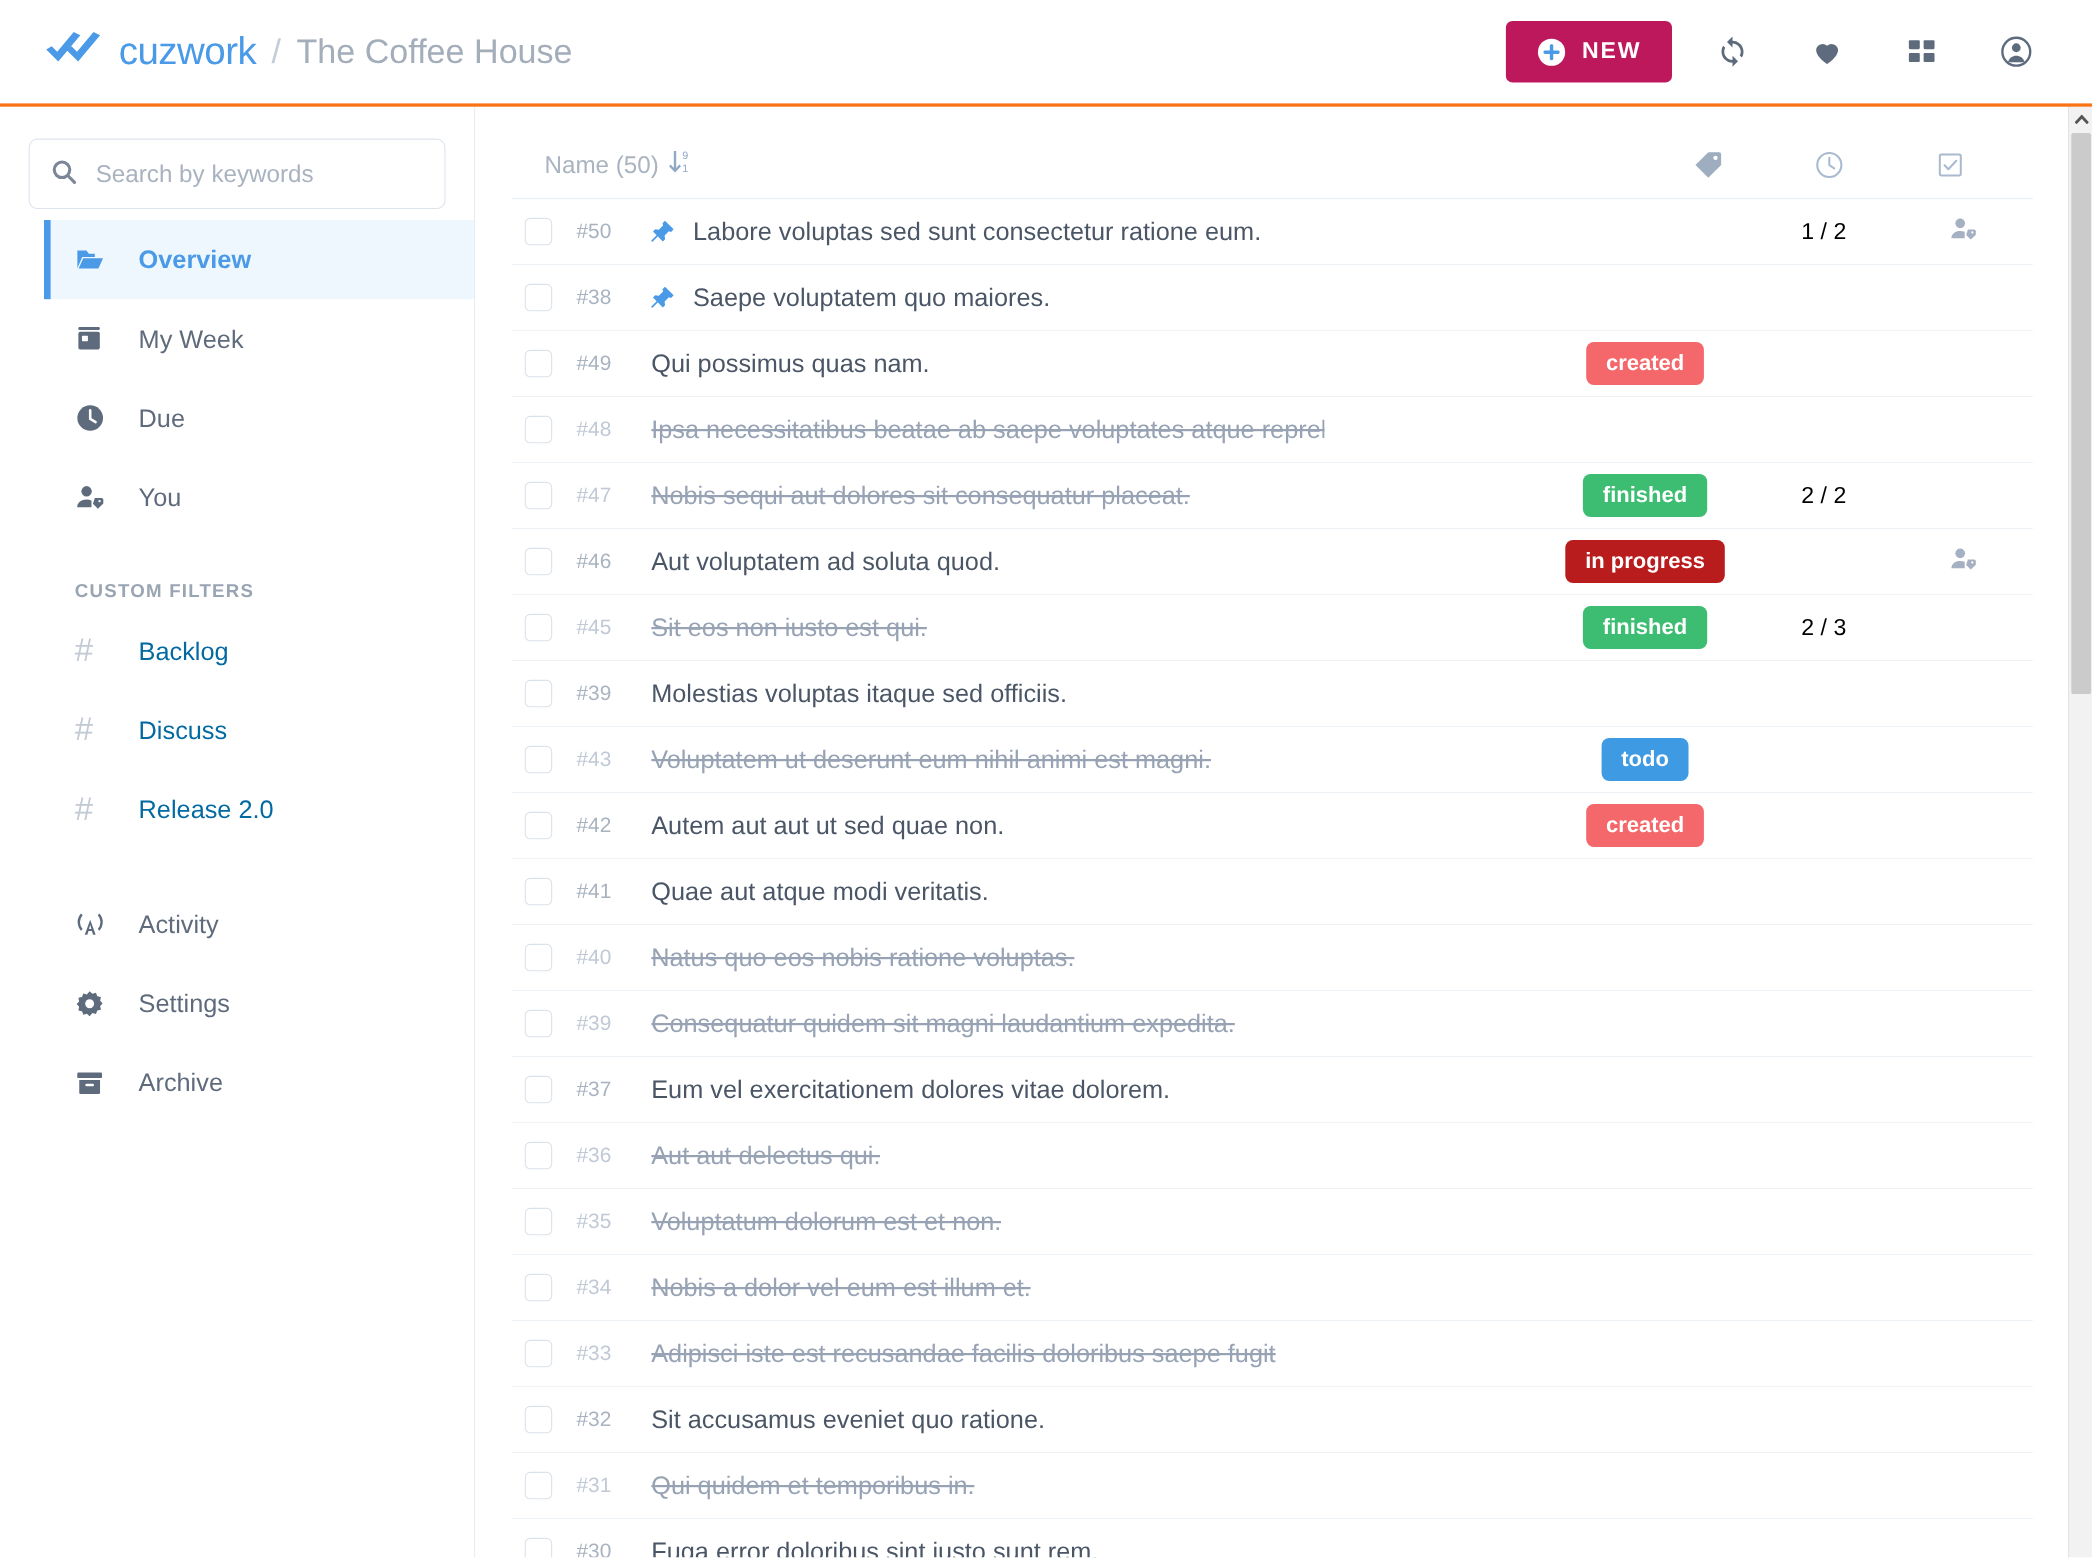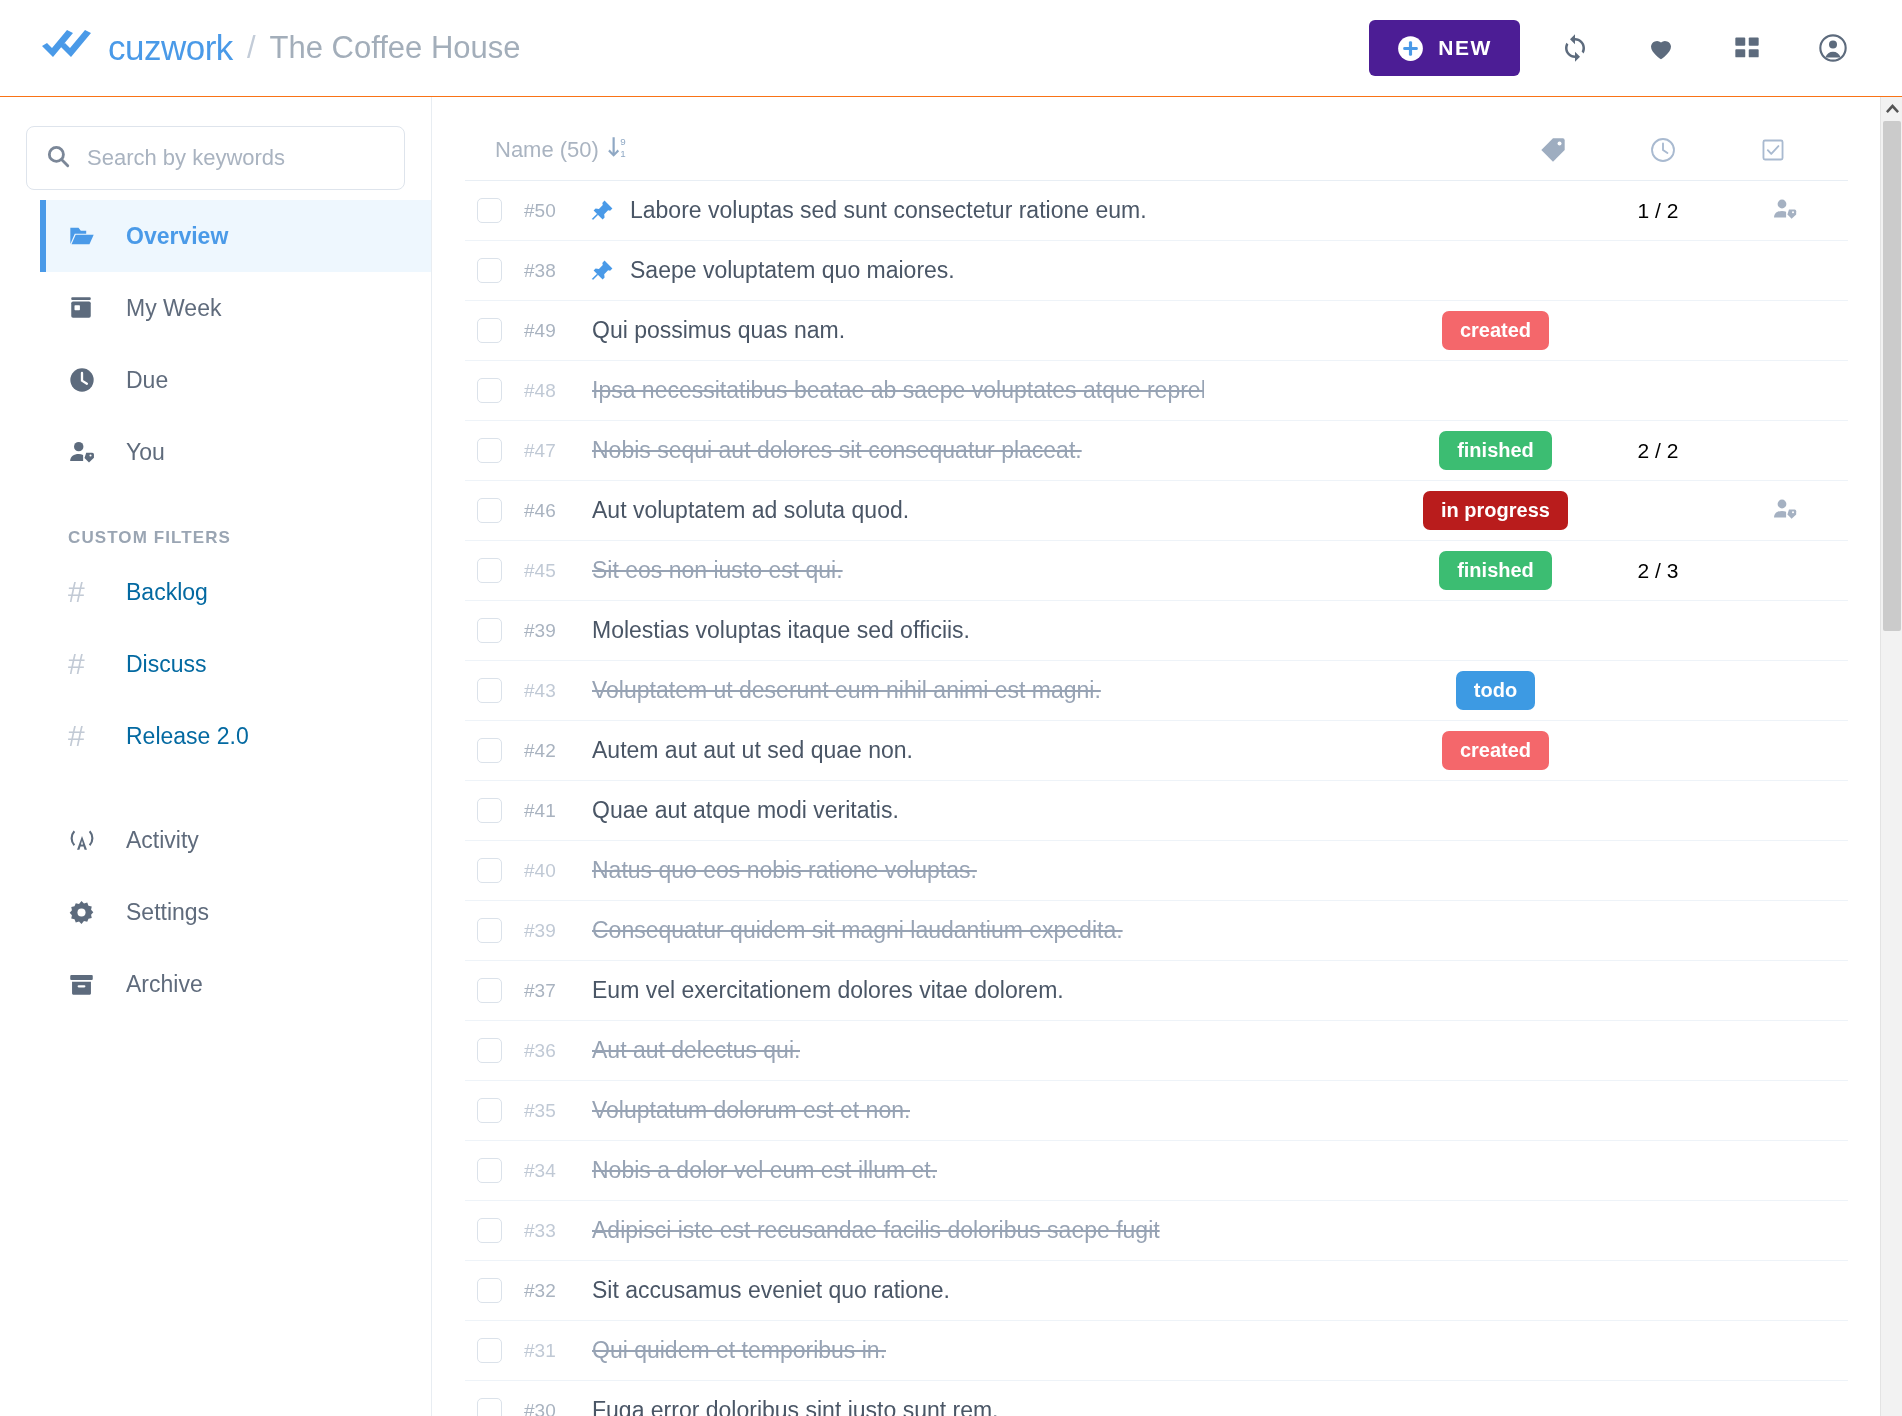--- a/index.html
+++ b/index.html
@@ -9,37 +9,37 @@
     font-family: "Liberation Sans", sans-serif;
     overflow: hidden;
   }
   body { position: relative; }
 
   
   .topbar {
     position: absolute; left: 0; top: 0; width: 1902px; height: 97px;
     background: #ffffff;
     display: flex; align-items: center;
-    border-bottom: 1px solid #f97316;
+    border-bottom: 3px solid #f97316;
     z-index: 5;
   }
   .brand { display: flex; align-items: center; margin-left: 40px; }
   .logo-mark { width: 62px; height: 40px; margin-right: 6px; }
   .brand-name {
     font-size: 35px; color: #4a9ae8; letter-spacing: -0.5px; font-weight: 400;
   }
   .brand-slash { font-size: 31px; color: #c3ccd8; margin: 0 14px; font-weight: 300;}
   .project-name { font-size: 31px; color: #a3aeba; font-weight: 400; }
 
   .top-actions {
     margin-left: auto; display: flex; align-items: center; margin-right: 38px;
   }
   .btn-new {
     display: flex; align-items: center; justify-content: center;
-    background: #4c1d95; color: #fff;
+    background: #be185d; color: #fff;
     height: 56px; padding: 0 28px; border-radius: 6px; border: none;
     font-size: 21px; font-weight: 700; letter-spacing: 1.6px;
     cursor: pointer;
   }
   .btn-new .plus { margin-right: 14px; display:flex; }
   .icon-btn {
     width: 62px; height: 56px; display: flex; align-items: center; justify-content: center;
     cursor: pointer; background: none; border: none; margin-left: 24px;
   }
   .icon-btn:first-of-type { margin-left: 32px; }

